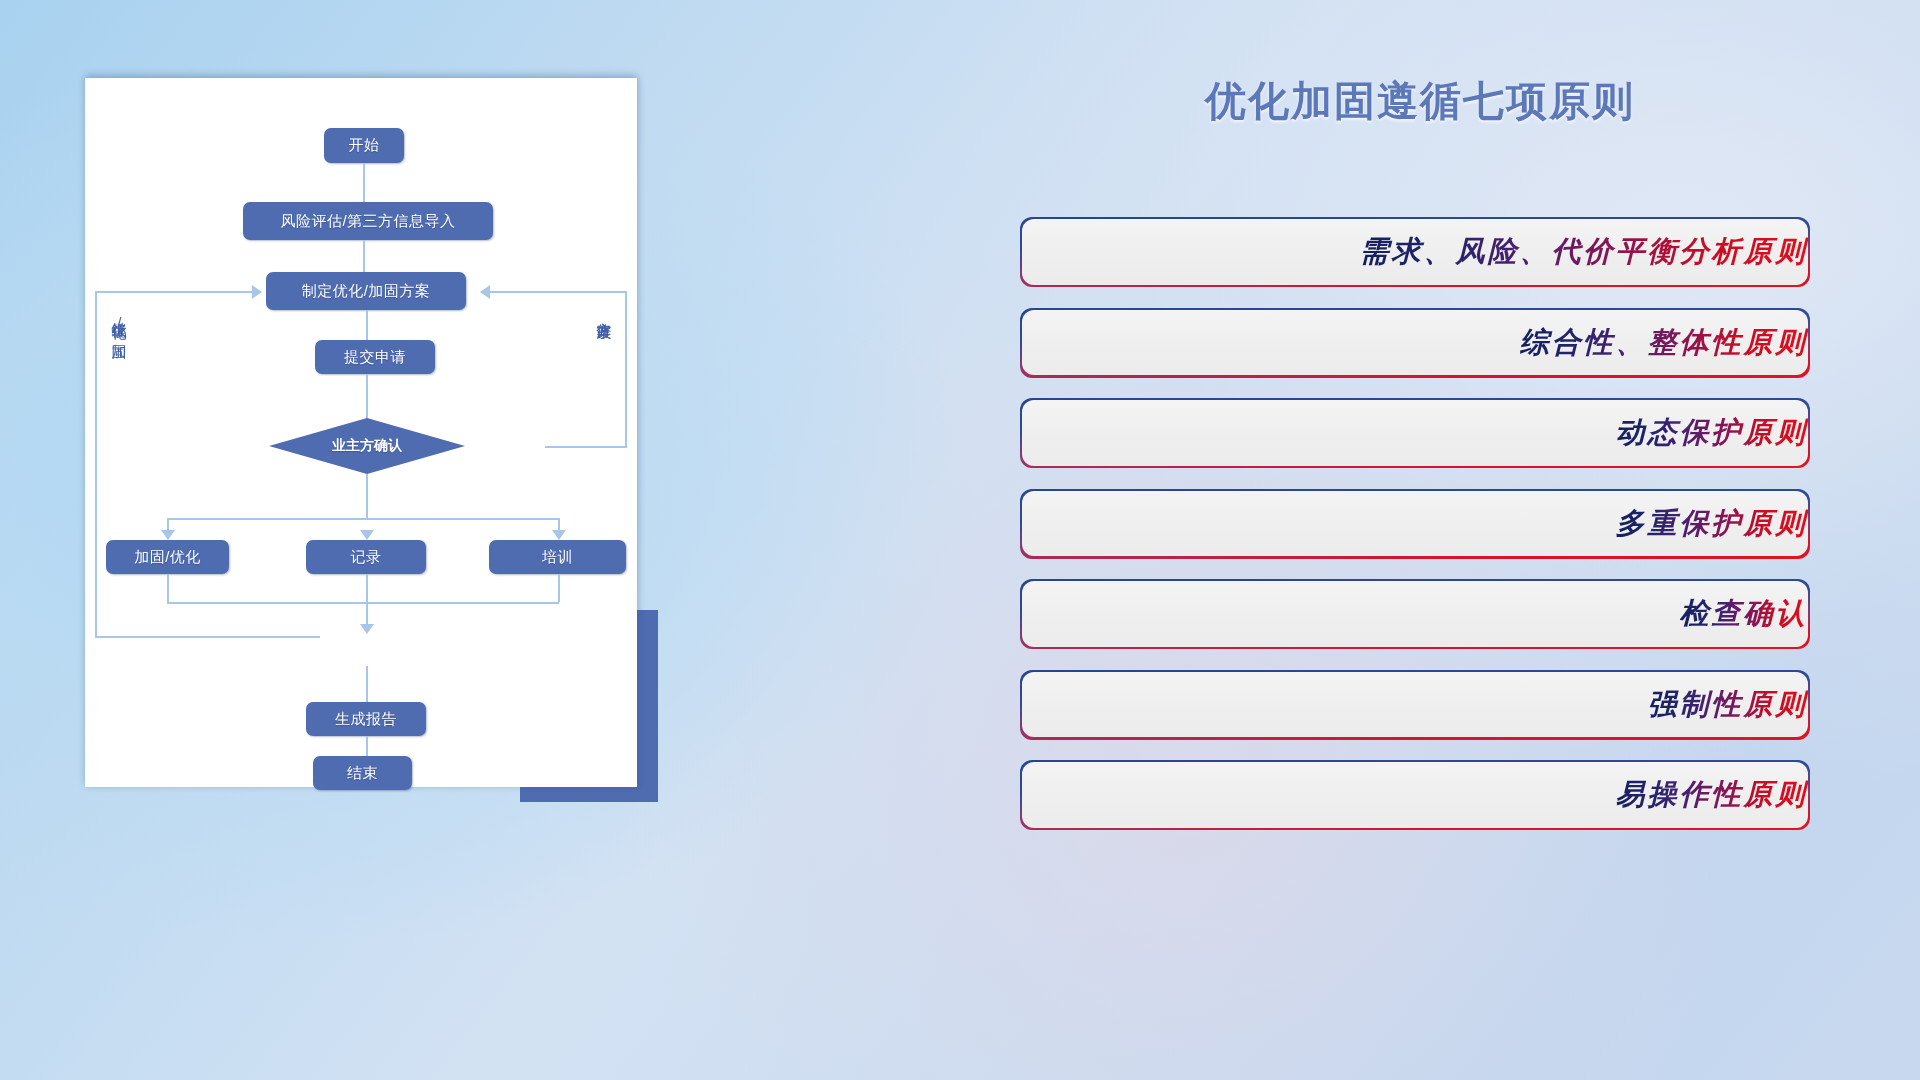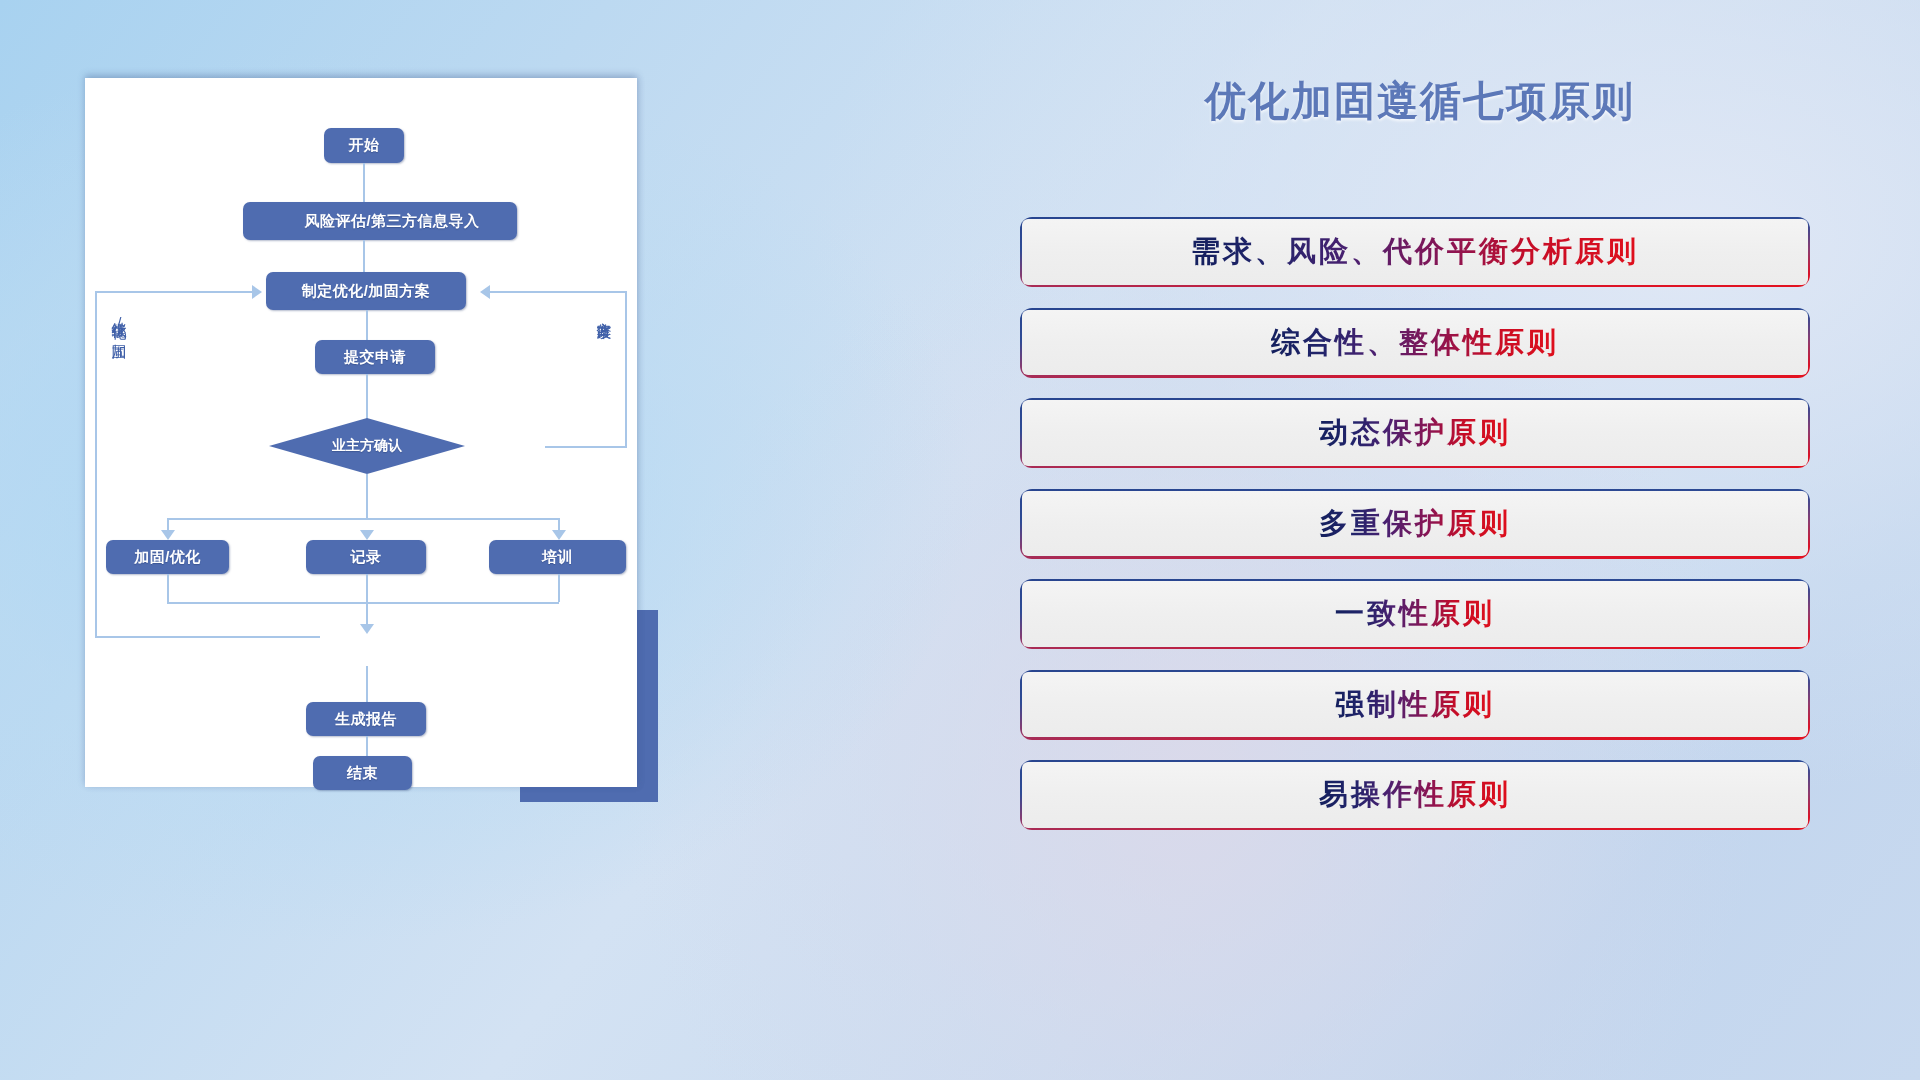--- a/index.html
+++ b/index.html
@@ -77,21 +77,21 @@
   
   .node {
     position: absolute;
     background: #4f6cb0;
     color: #ffffff;
     border-radius: 7px;
     display: flex;
     align-items: center;
     justify-content: center;
     font-size: 15px;
-    font-weight: bold;
+    font-weight: normal;
     letter-spacing: 0.5px;
     white-space: nowrap;
     box-shadow: 1px 1px 2px rgba(40,60,110,0.35);
     text-shadow: 0 1px 1px rgba(30,50,100,0.35);
   }
 
   .diamond {
     position: absolute;
     background: #4f6cb0;
     display: flex;
@@ -156,25 +156,26 @@
   .principle .frame {
     position: absolute;
     inset: 0;
     border-radius: 12px;
     padding: 2.4px;
     background: linear-gradient(178deg, #28458f 0%, #2e4b95 34%, #8c3a6f 62%, #d8132a 86%, #e4121f 100%);
   }
   .principle .inner {
     position: absolute;
     inset: 2.4px;
-    border-radius: 6px;
+    border-radius: 12px;
     background: linear-gradient(180deg, #f4f4f4 0%, #efefef 50%, #ececec 100%);
     display: flex;
     align-items: center;
-    justify-content: center;
+    justify-content: flex-end;
+    font-style: italic;
   }
 
   .principle .ptext {
     font-size: 29px;
     font-weight: bold;
     letter-spacing: 3px;
     white-space: nowrap;
     background: linear-gradient(90deg, #14205e 0%, #22246b 18%, #4b2070 36%, #8c1452 58%, #c70d26 76%, #e00f1c 100%);
     -webkit-background-clip: text;
     background-clip: text;
@@ -189,21 +190,21 @@
 
   <div id="flow-shadow-block"></div>
 
   <div id="flow-card">
     <div class="flow-inner">
 
       <div class="node" style="left:239px; top:50px; width:80px; height:35px;">开始</div>
       <div class="ln v" style="left:278.2px; top:85px; height:45px;"></div>
       <div class="arw down" style="left:272px; top:125px;"></div>
 
-      <div class="node" style="left:158px; top:124px; width:250px; height:38px;padding-left:24px;">风险评估/第三方信息导入</div>
+      <div class="node" style="left:158px; top:124px; width:250px; height:38px;">风险评估/第三方信息导入</div>
       <div class="ln v" style="left:278.2px; top:162px; height:40px;"></div>
       <div class="arw down" style="left:272px; top:196px;"></div>
 
       <div class="node" style="left:181px; top:194px; width:200px; height:38px;">制定优化/加固方案</div>
 
       <div class="ln v" style="left:10px; top:213px; height:345px;"></div>
       <div class="ln h" style="left:10px; top:213px; width:157px;"></div>
       <div class="arw right" style="left:167px; top:206.5px;"></div>
       <div class="ln h" style="left:10px; top:558px; width:225px;"></div>
       <div class="vlabel" style="left:26px; top:232px;">继续优化/加固</div>
@@ -288,21 +289,21 @@
         <div class="frame">
           <div class="inner">
             <span class="ptext">多重保护原则</span>
           </div>
         </div>
       </div>
 
       <div class="principle">
         <div class="frame">
           <div class="inner">
-            <span class="ptext">一致性原则</span>
+            <span class="ptext">检查确认</span>
           </div>
         </div>
       </div>
 
       <div class="principle">
         <div class="frame">
           <div class="inner">
             <span class="ptext">强制性原则</span>
           </div>
         </div>

